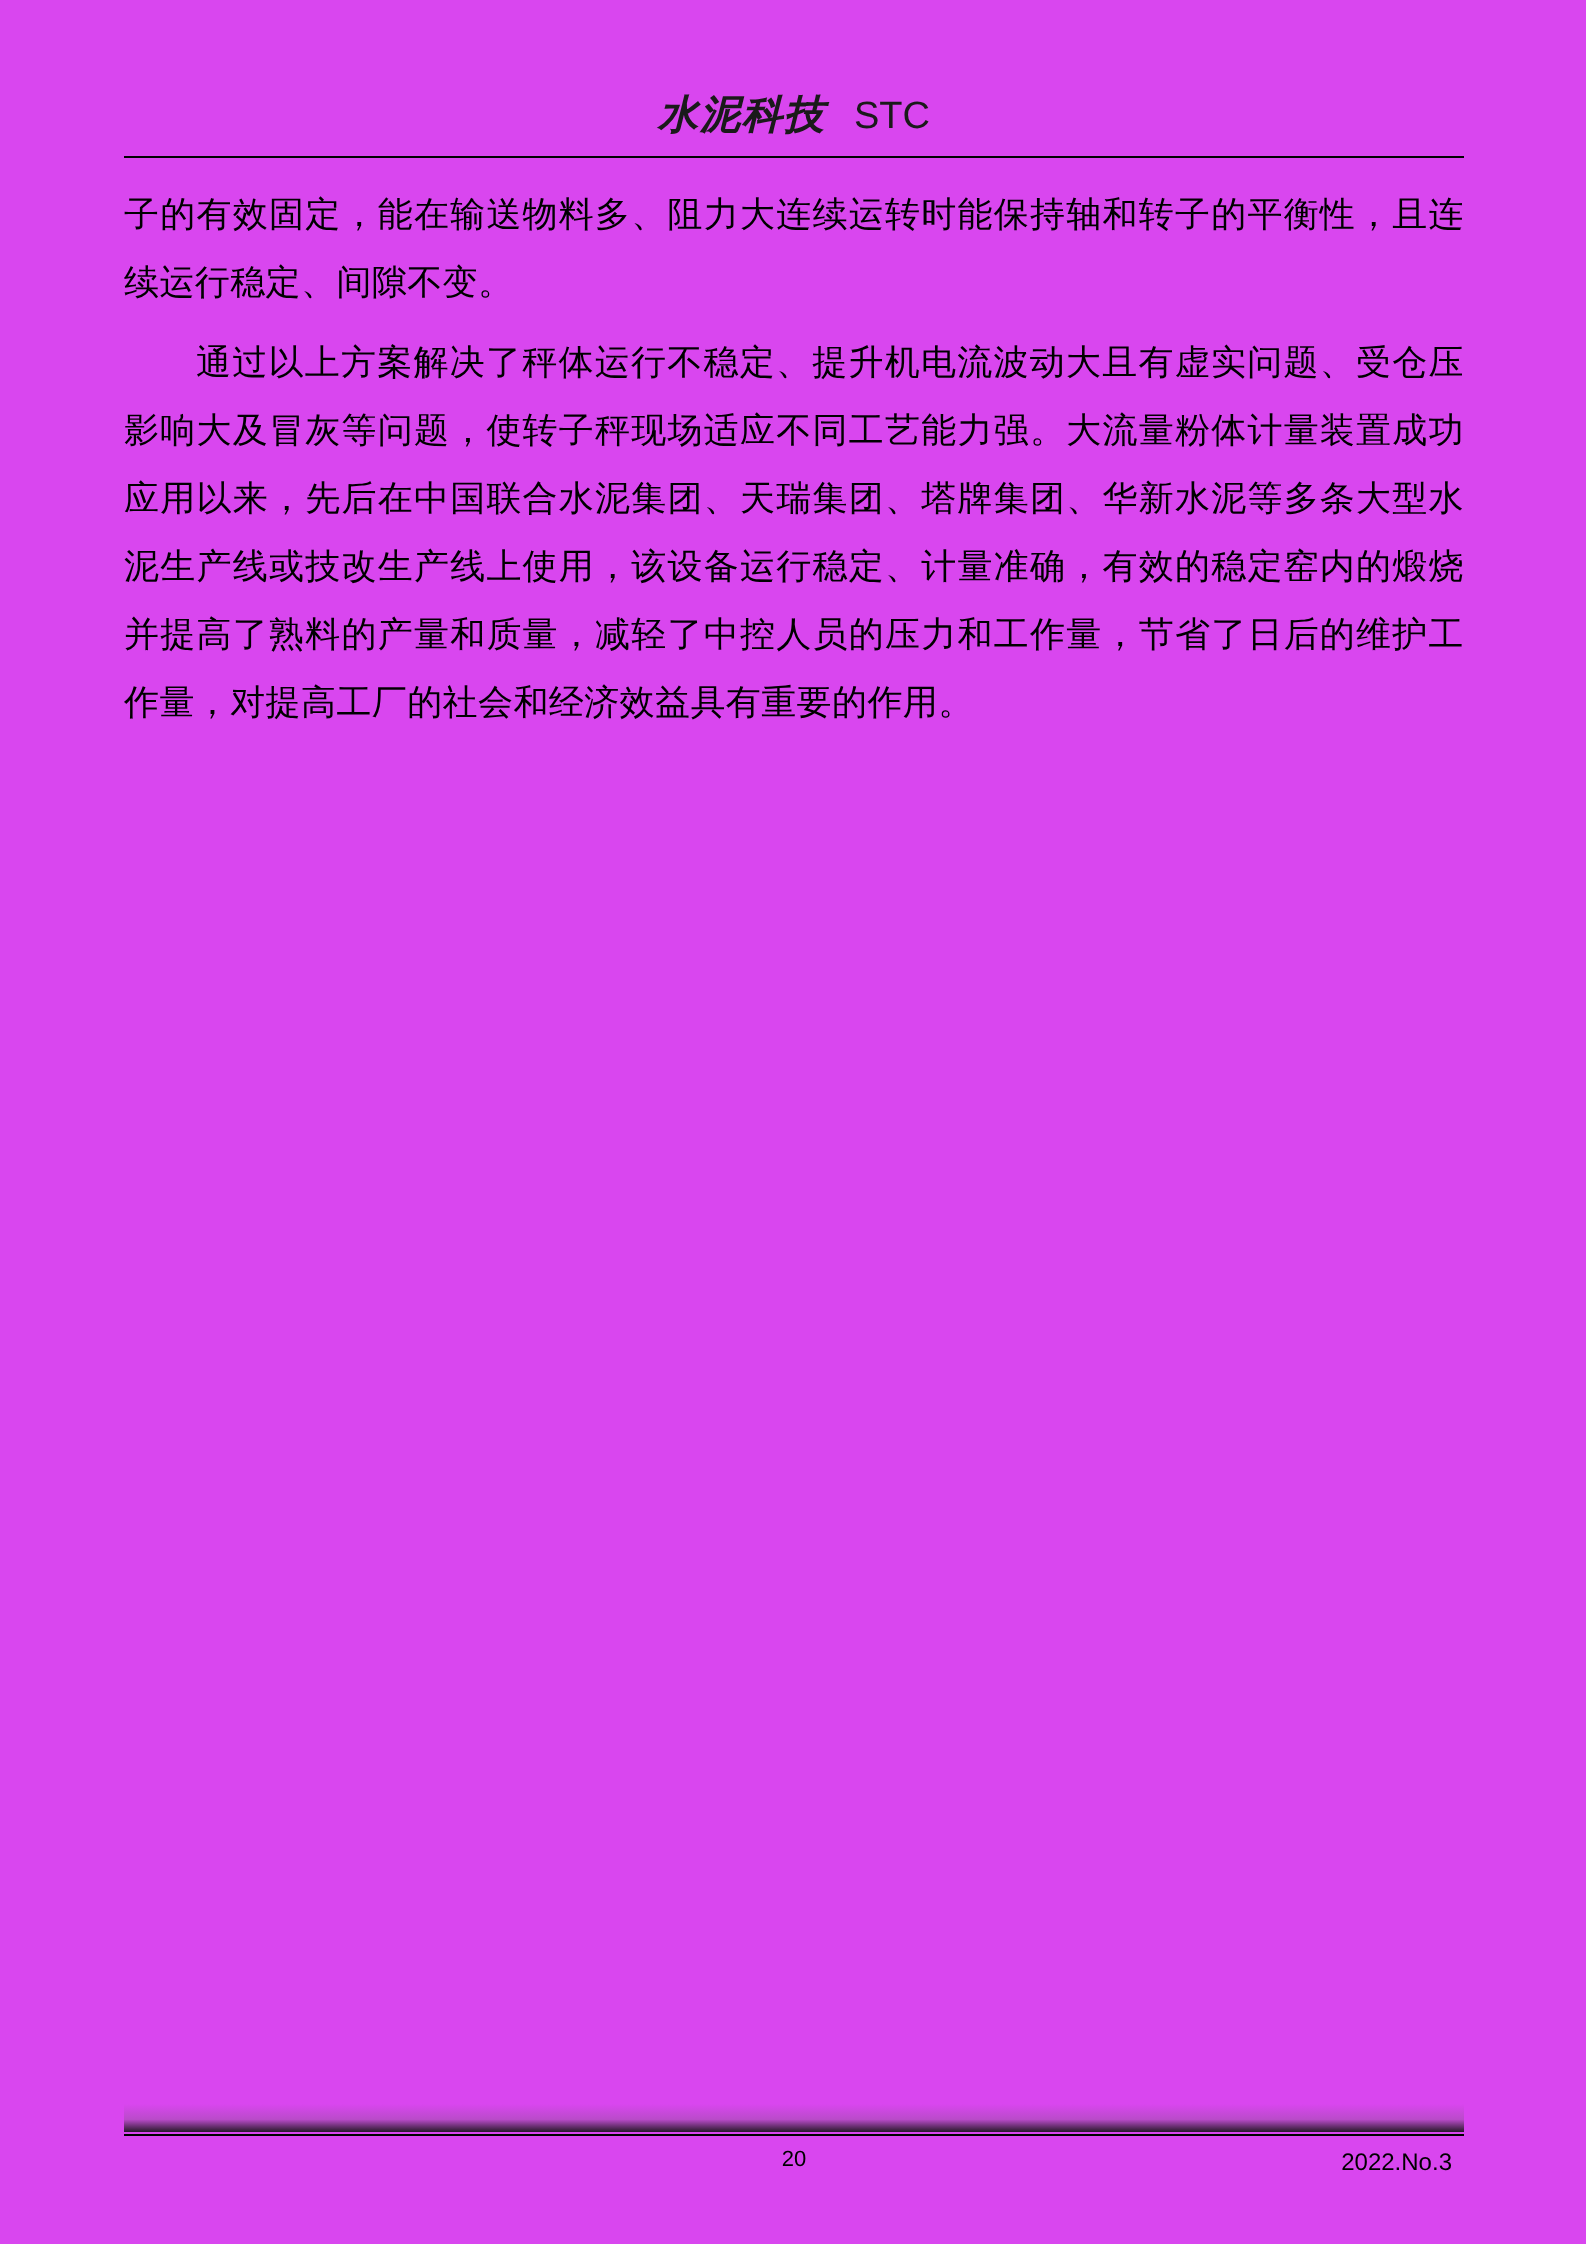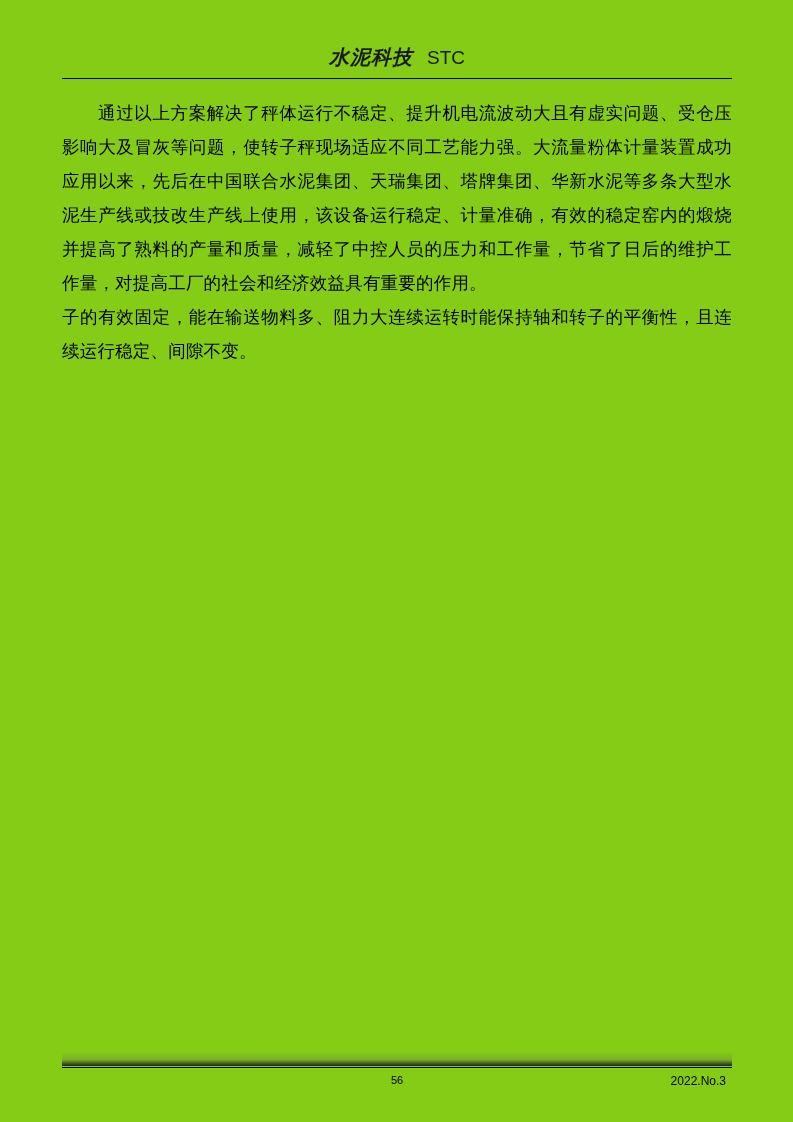--- a/index.html
+++ b/index.html
@@ -15,21 +15,21 @@
     color: #000000;
     overflow: hidden;
   }
 
   .page {
     position: absolute;
     top: 0;
     left: 0;
     width: 793px;
     height: 1122px;
-    background: #84cc16;
+    background: #d946ef;
   }
 
   
   .header {
     position: absolute;
     top: 44px;
     left: 62px;
     width: 670px;
     text-align: center;
     height: 34px;
@@ -129,24 +129,24 @@
 <body>
 
 <div class="page">
 
   <div class="header">
     <span class="header-title">水泥科技</span><span class="header-code">STC</span>
   </div>
   <div class="header-rule"></div>
 
   <div class="content">
+    <p class="para">子的有效固定，能在输送物料多、阻力大连续运转时能保持轴和转子的平衡性，且连续运行稳定、间隙不变。</p>
     <p class="para indent">通过以上方案解决了秤体运行不稳定、提升机电流波动大且有虚实问题、受仓压影响大及冒灰等问题，使转子秤现场适应不同工艺能力强。大流量粉体计量装置成功应用以来，先后在中国联合水泥集团、天瑞集团、塔牌集团、华新水泥等多条大型水泥生产线或技改生产线上使用，该设备运行稳定、计量准确，有效的稳定窑内的煅烧并提高了熟料的产量和质量，减轻了中控人员的压力和工作量，节省了日后的维护工作量，对提高工厂的社会和经济效益具有重要的作用。</p>
-    <p class="para">子的有效固定，能在输送物料多、阻力大连续运转时能保持轴和转子的平衡性，且连续运行稳定、间隙不变。</p>
   </div>
 
   <div class="footer-shade"></div>
   <div class="footer-rule"></div>
   <div class="footer">
-    <span class="footer-page">56</span>
+    <span class="footer-page">20</span>
     <span class="footer-issue">2022.No.3</span>
   </div>
 
 </div>
 
 </body></html>

